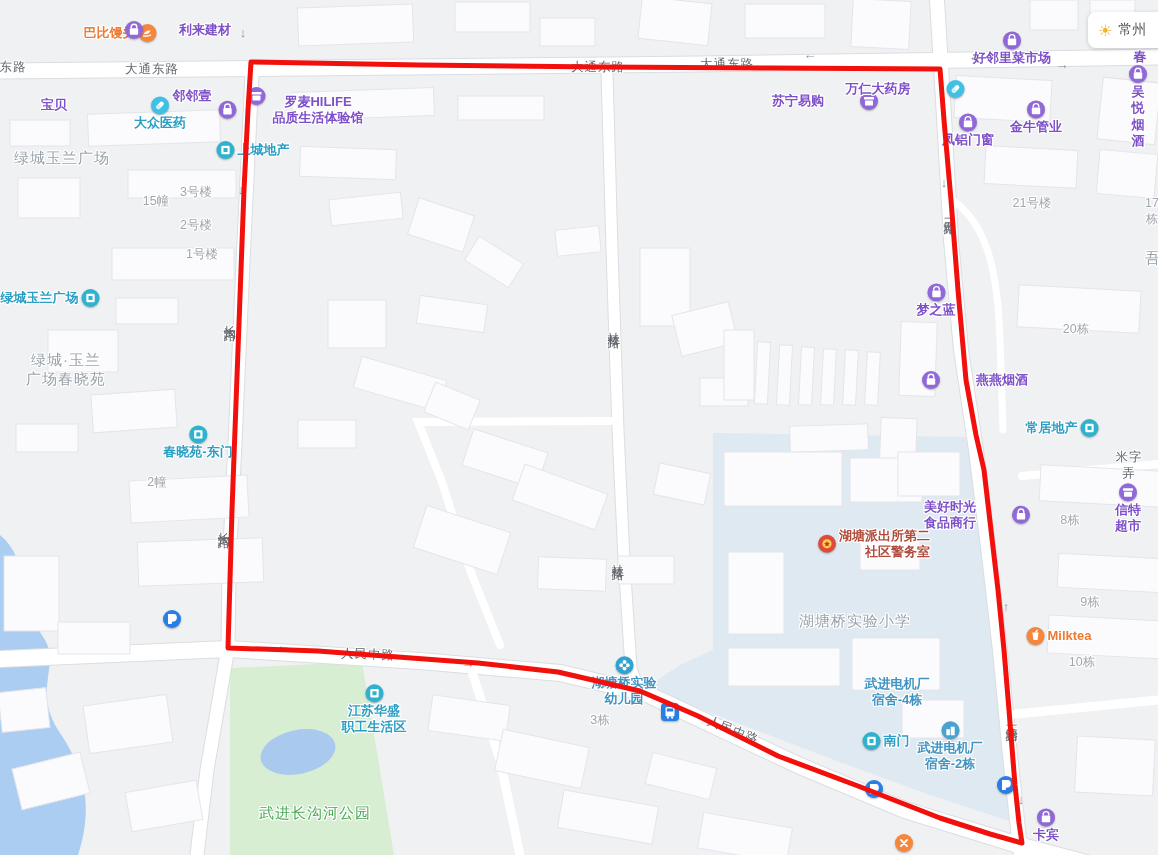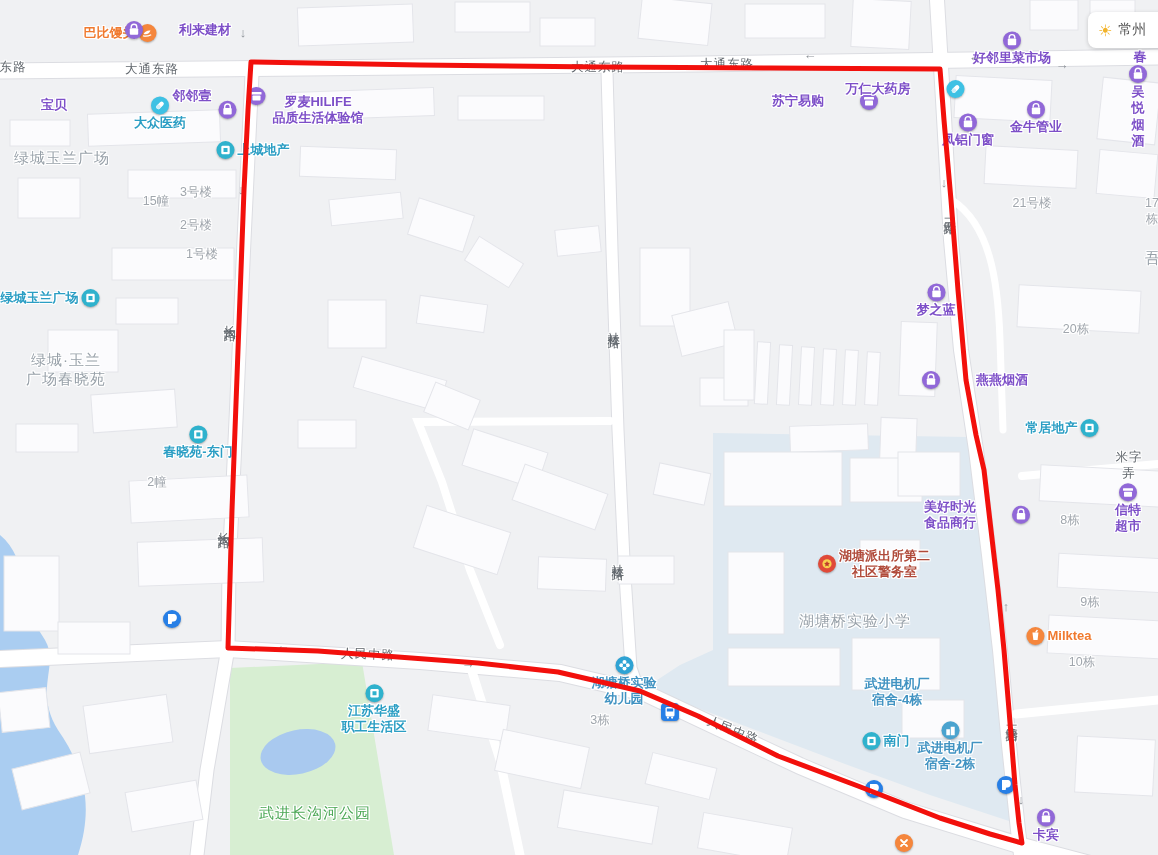--- a/index.html
+++ b/index.html
@@ -285,21 +285,21 @@
 宿舍-2栋</span></div>
     <div class="lbl lbl-icon" style="left: 874px; top: 789px;"><span class="ico ico-parking"><svg width="18" height="18" viewBox="0 0 18 18">
           <text x="9" y="13.2" text-anchor="middle" font-size="11.5" font-family="Liberation Sans,sans-serif" font-weight="bold" fill="#fff">P</text>
         </svg></span></div>
     <div class="lbl lbl-icon" style="left: 1006px; top: 785px;"><span class="ico ico-parking"><svg width="18" height="18" viewBox="0 0 18 18">
           <text x="9" y="13.2" text-anchor="middle" font-size="11.5" font-family="Liberation Sans,sans-serif" font-weight="bold" fill="#fff">P</text>
         </svg></span></div>
     <div class="lbl lbl-icon" style="left: 904px; top: 843px;"><span class="ico ico-close"><svg width="18" height="18" viewBox="0 0 18 18">
           <path d="M6 6l6 6M12 6l-6 6" stroke="#fff" stroke-width="1.8" stroke-linecap="round"></path>
         </svg></span></div>
-    <div class="lbl lbl-poi-police" style="left: 874px; top: 564px;"><span class="ico ico-police"><svg width="18" height="18" viewBox="0 0 18 18">
+    <div class="lbl lbl-poi-police" style="left: 874px; top: 544px; text-align: right;"><span class="ico ico-police"><svg width="18" height="18" viewBox="0 0 18 18">
           <circle cx="9" cy="9" r="6.6" fill="#e04a39"></circle>
           <circle cx="9" cy="9" r="4.6" fill="#f8cf4e"></circle>
           <path d="M9 6.2l.9 1.8 2 .3-1.45 1.4.35 2-1.8-.95-1.8.95.35-2L6.1 8.3l2-.3z" fill="#c03a2b"></path>
         </svg></span><span class="txt">湖塘派出所第二
 社区警务室</span></div>
     <div class="lbl lbl-area" style="left: 855px; top: 621px;"><span class="txt">湖塘桥实验小学</span></div>
     <div class="lbl lbl-poi-purple top" style="left: 936px; top: 301px;"><span class="ico ico-bag"><svg width="18" height="18" viewBox="0 0 18 18">
           <path d="M6.2 7.2V6a2.8 2.8 0 0 1 5.6 0v1.2" fill="none" stroke="#fff" stroke-width="1.4"></path>
           <rect x="4.8" y="7.2" width="8.4" height="6.6" rx="1" fill="#fff"></rect>
         </svg></span><span class="txt">梦之蓝</span></div>

